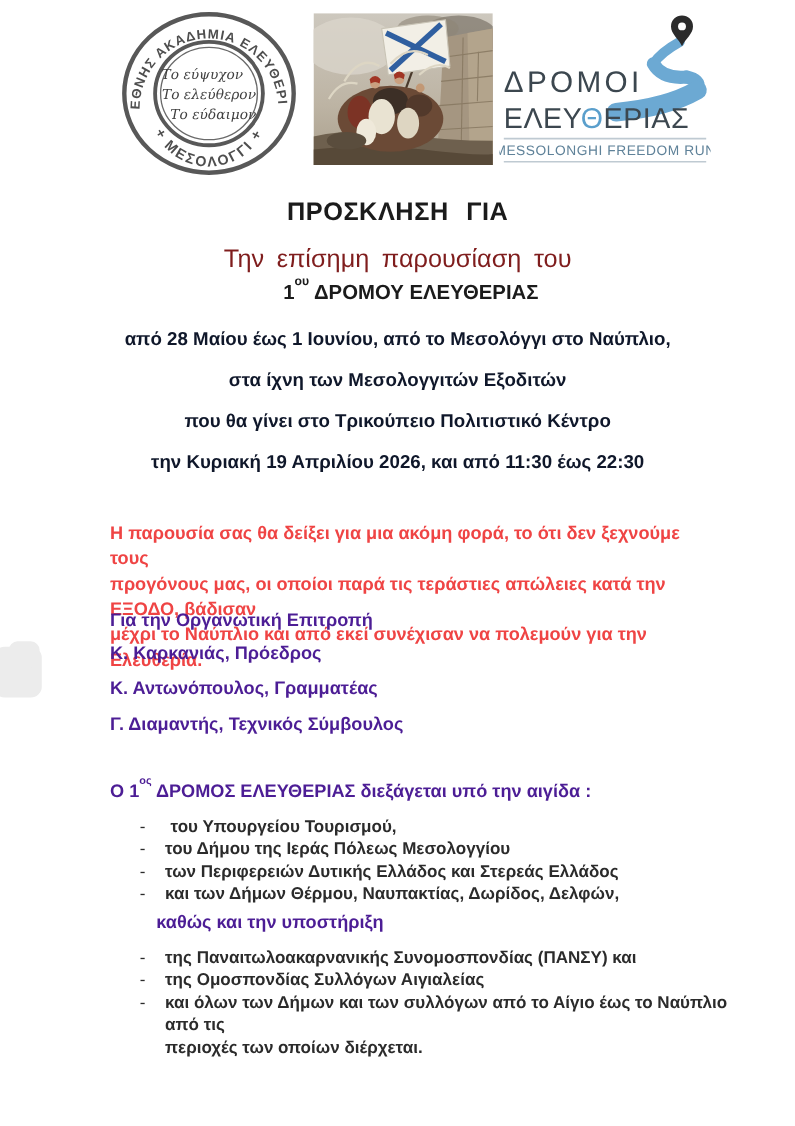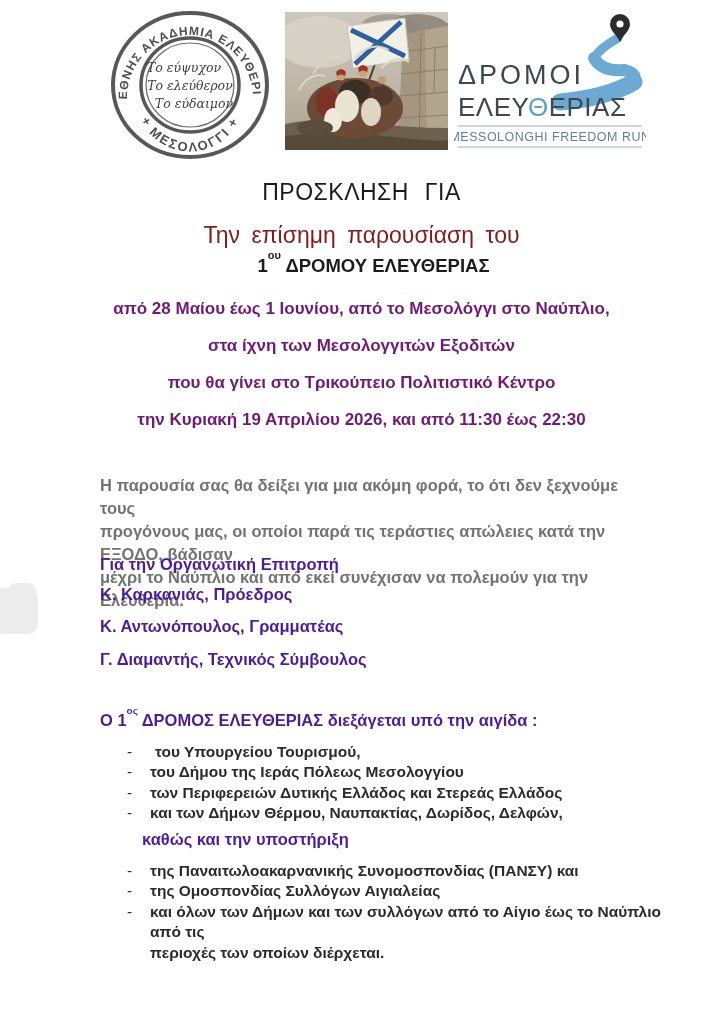--- a/index.html
+++ b/index.html
@@ -10,29 +10,29 @@
     font-family:"Liberation Sans",sans-serif;
     color:#262626;
     overflow:hidden;
   }
   
   .seal{position:absolute;left:106px;top:8px;width:168px;height:154px;}
   .painting{position:absolute;left:285px;top:12px;width:163px;height:138px;}
   .freedom-logo{position:absolute;left:454px;top:8px;width:192px;height:144px;}
   
   .cline{position:absolute;left:0;width:723px;text-align:center;white-space:nowrap;}
-  .title{top:179px;font-size:23px;font-weight:normal;color:#1b1b1b;word-spacing:9px;letter-spacing:.5px;}
+  .title{top:179px;font-size:23px;font-weight:bold;color:#1b1b1b;word-spacing:9px;letter-spacing:.5px;}
   .subtitle{top:222px;font-size:23px;color:#7f1d1d;word-spacing:5px;}
   .event-line{top:255px;font-size:18.5px;font-weight:bold;color:#1b1b1b;margin-left:12px;}
   .d0{top:299px}.d1{top:336px}.d2{top:373px}.d3{top:410px}
-  .detail{font-size:17px;font-weight:bold;color:#701a75;}
+  .detail{font-size:17px;font-weight:bold;color:#0f172a;}
   sup.sp{font-size:60%;position:relative;top:-.5em;font-weight:bold;}
   
   .paragraph{position:absolute;left:100px;top:474px;width:540px;
-    font-size:16.5px;font-weight:bold;color:#737373;line-height:23px;}
+    font-size:16.5px;font-weight:bold;color:#ef4444;line-height:23px;}
   .blk{position:absolute;left:100px;font-size:16.5px;font-weight:bold;color:#4c1d95;white-space:nowrap;}
   .committee-heading{top:555px;}
   .m0{top:585px}.m1{top:617px}.m2{top:650px}
   .aegis-heading{top:710px;}
   .support-heading{top:830px;margin-left:42px;}
   .blist{position:absolute;left:127px;width:540px;}
   .aegis-list{top:742px;}
   .support-list{top:861px;}
   .brow{display:flex;align-items:flex-start;line-height:20.4px;font-size:15.5px;color:#2b2b2b;}
   .brow .dash{width:23px;flex:0 0 23px;}

